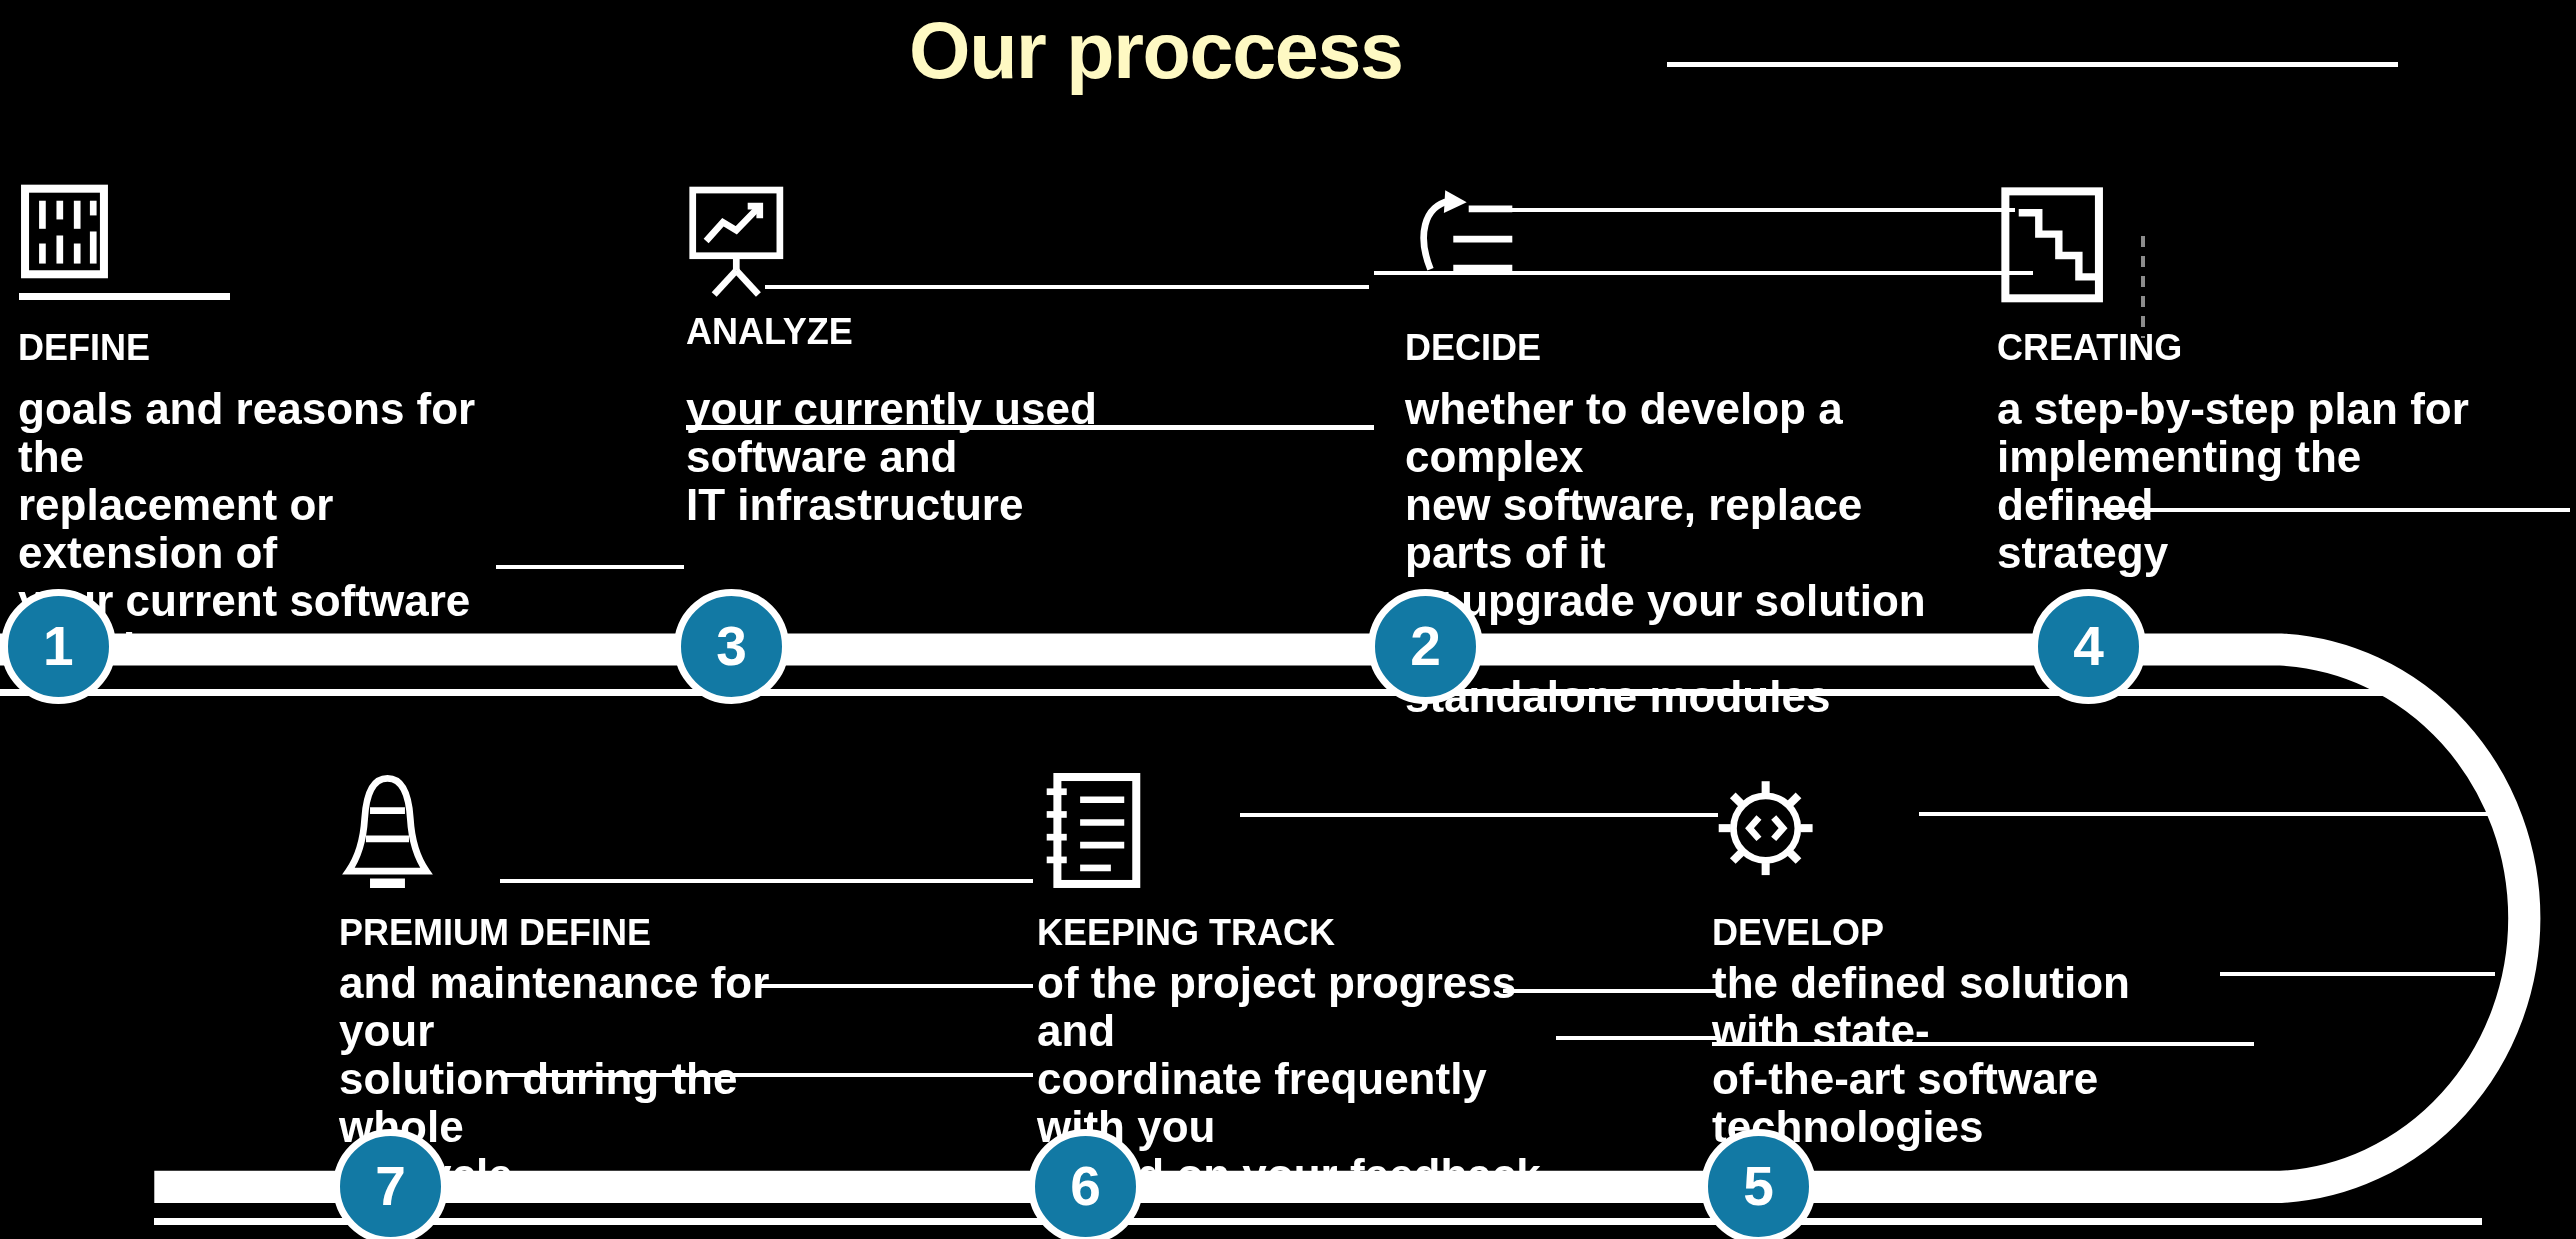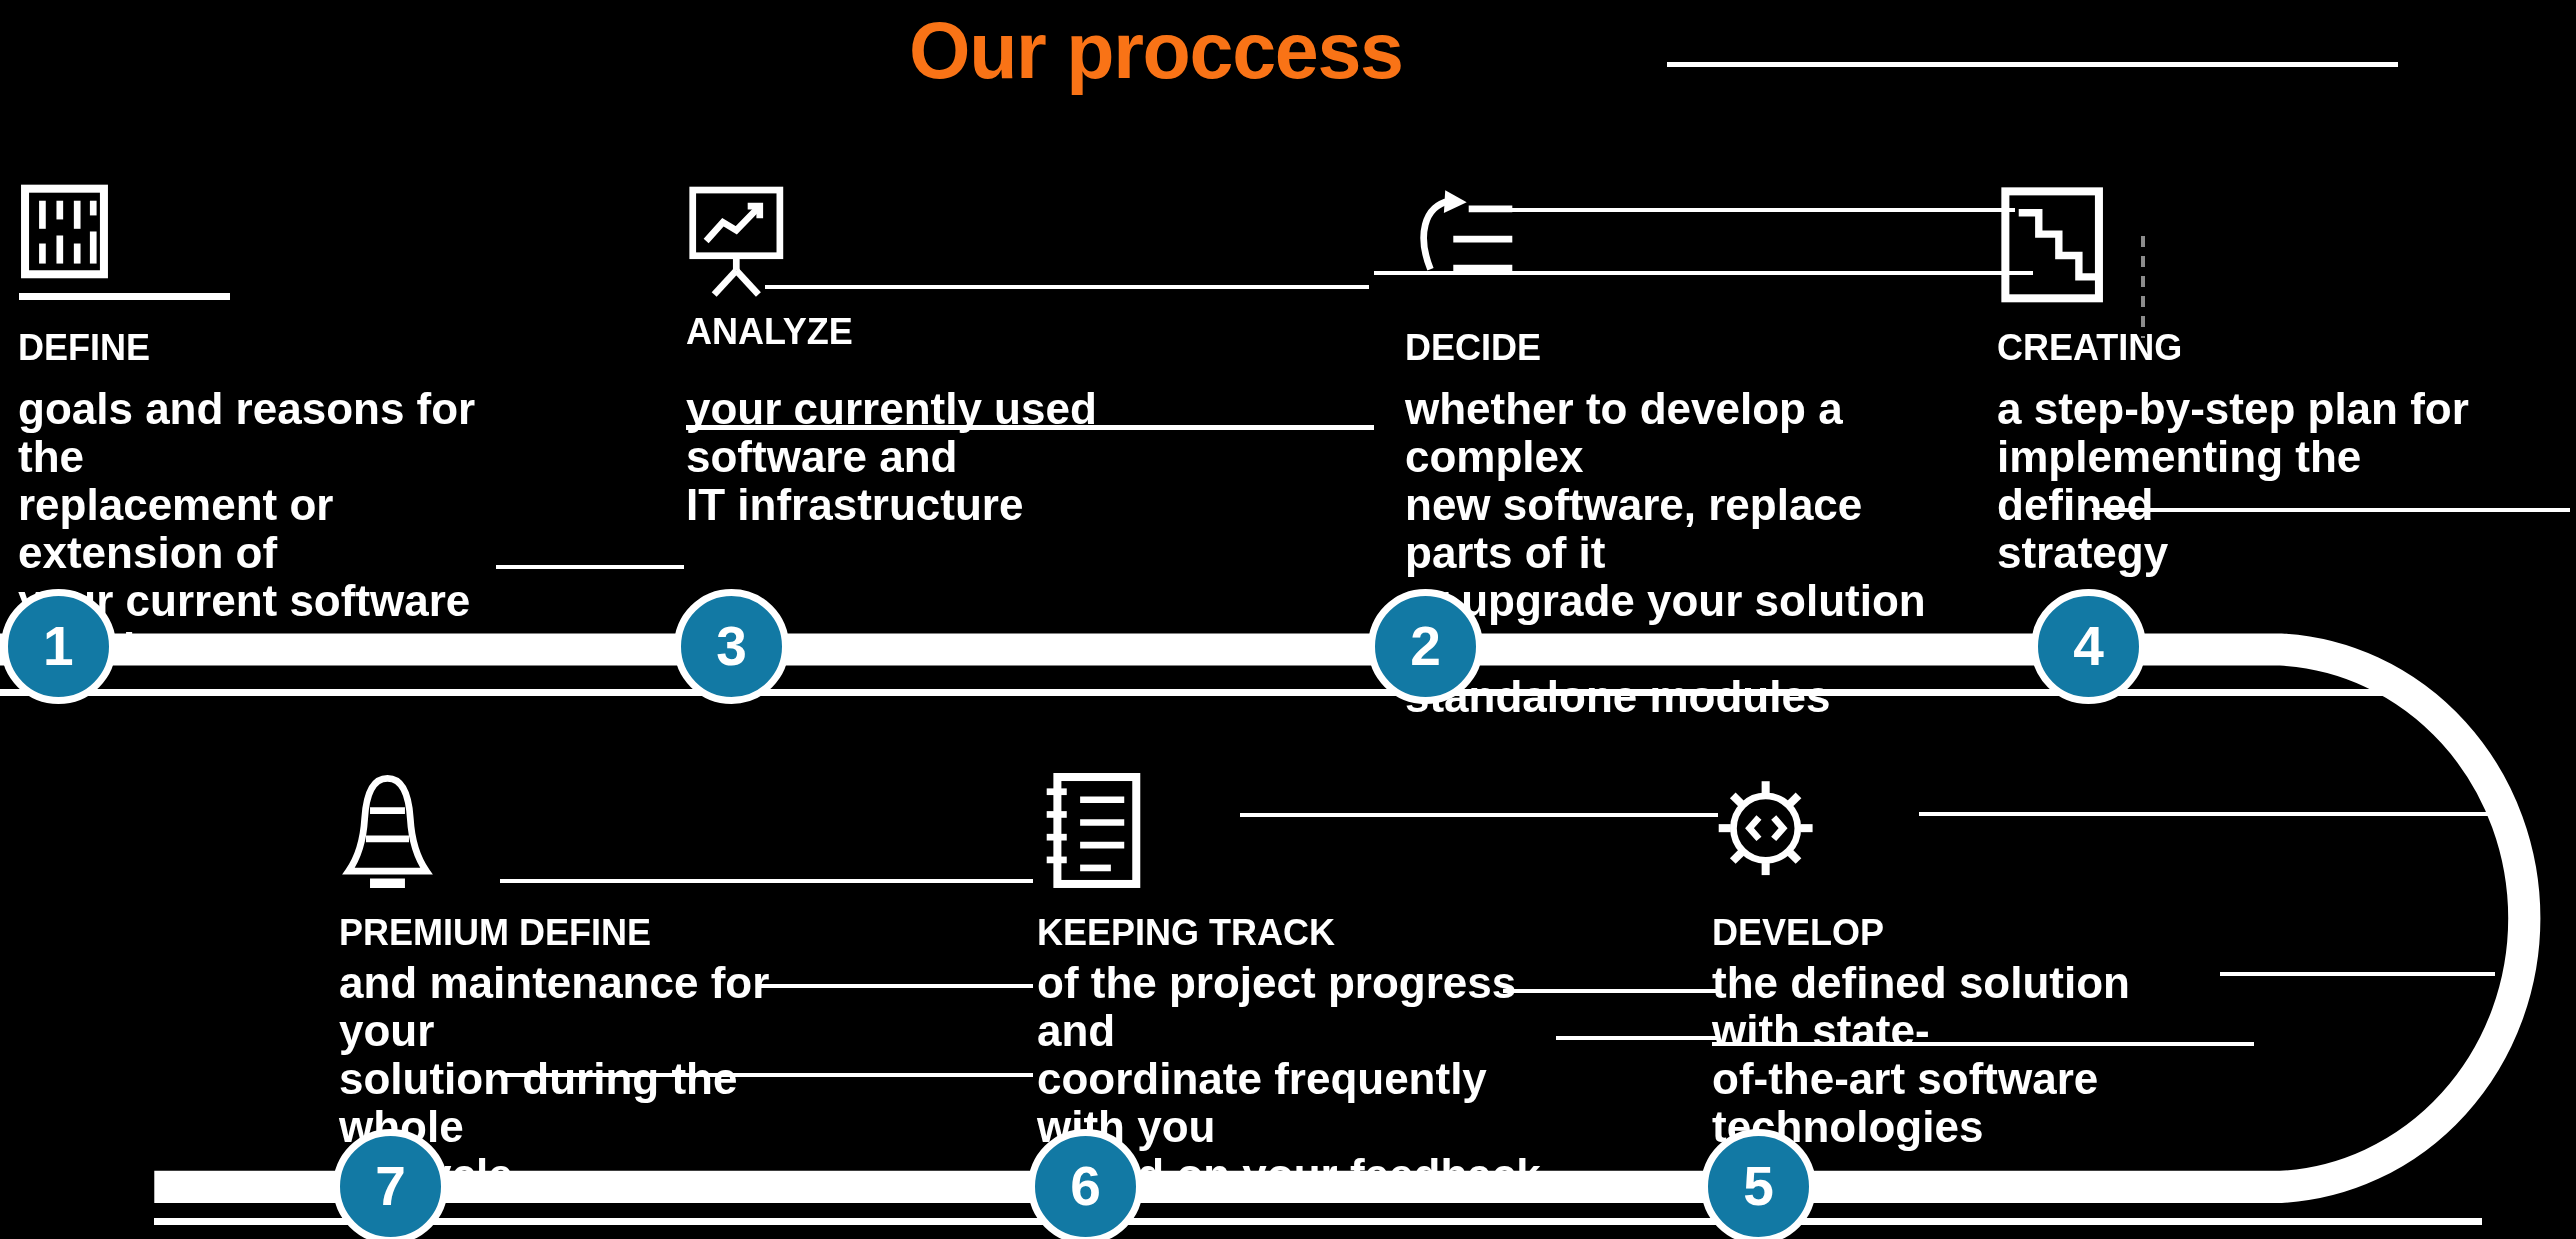--- a/index.html
+++ b/index.html
@@ -1,20 +1,20 @@
 <!DOCTYPE html>
 <html style="font-size:10.7px"><head>
 <meta charset="utf-8">
 <style>
   html,body{margin:0;padding:0;width:2576px;height:1240px;background:#000;overflow:hidden;
             font-family:"Liberation Sans",sans-serif;}
   #stage{position:relative;width:2576px;height:1240px;background:#000;color:#fff;}
 
   .page-title{position:absolute;top:5.4px;left:909px;font-size:79px;font-weight:800;
-              letter-spacing:-1.3px;color:#f97316;white-space:nowrap;}
+              letter-spacing:-1.3px;color:#fef9c3;white-space:nowrap;}
 
   
   .ln{position:absolute;background:#fff;display:block;}
   .dashed-v{position:absolute;width:4px;opacity:.55;
             background:repeating-linear-gradient(#fff 0 10.7px,transparent 10.7px 20px);}
   .step-icon{position:absolute;display:block;}
   .step-head{position:absolute;font-size:36px;font-weight:800;letter-spacing:0px;white-space:nowrap;}
   .step-text{position:absolute;font-size:44px;font-weight:700;line-height:48px;white-space:pre-line;}
 
   

